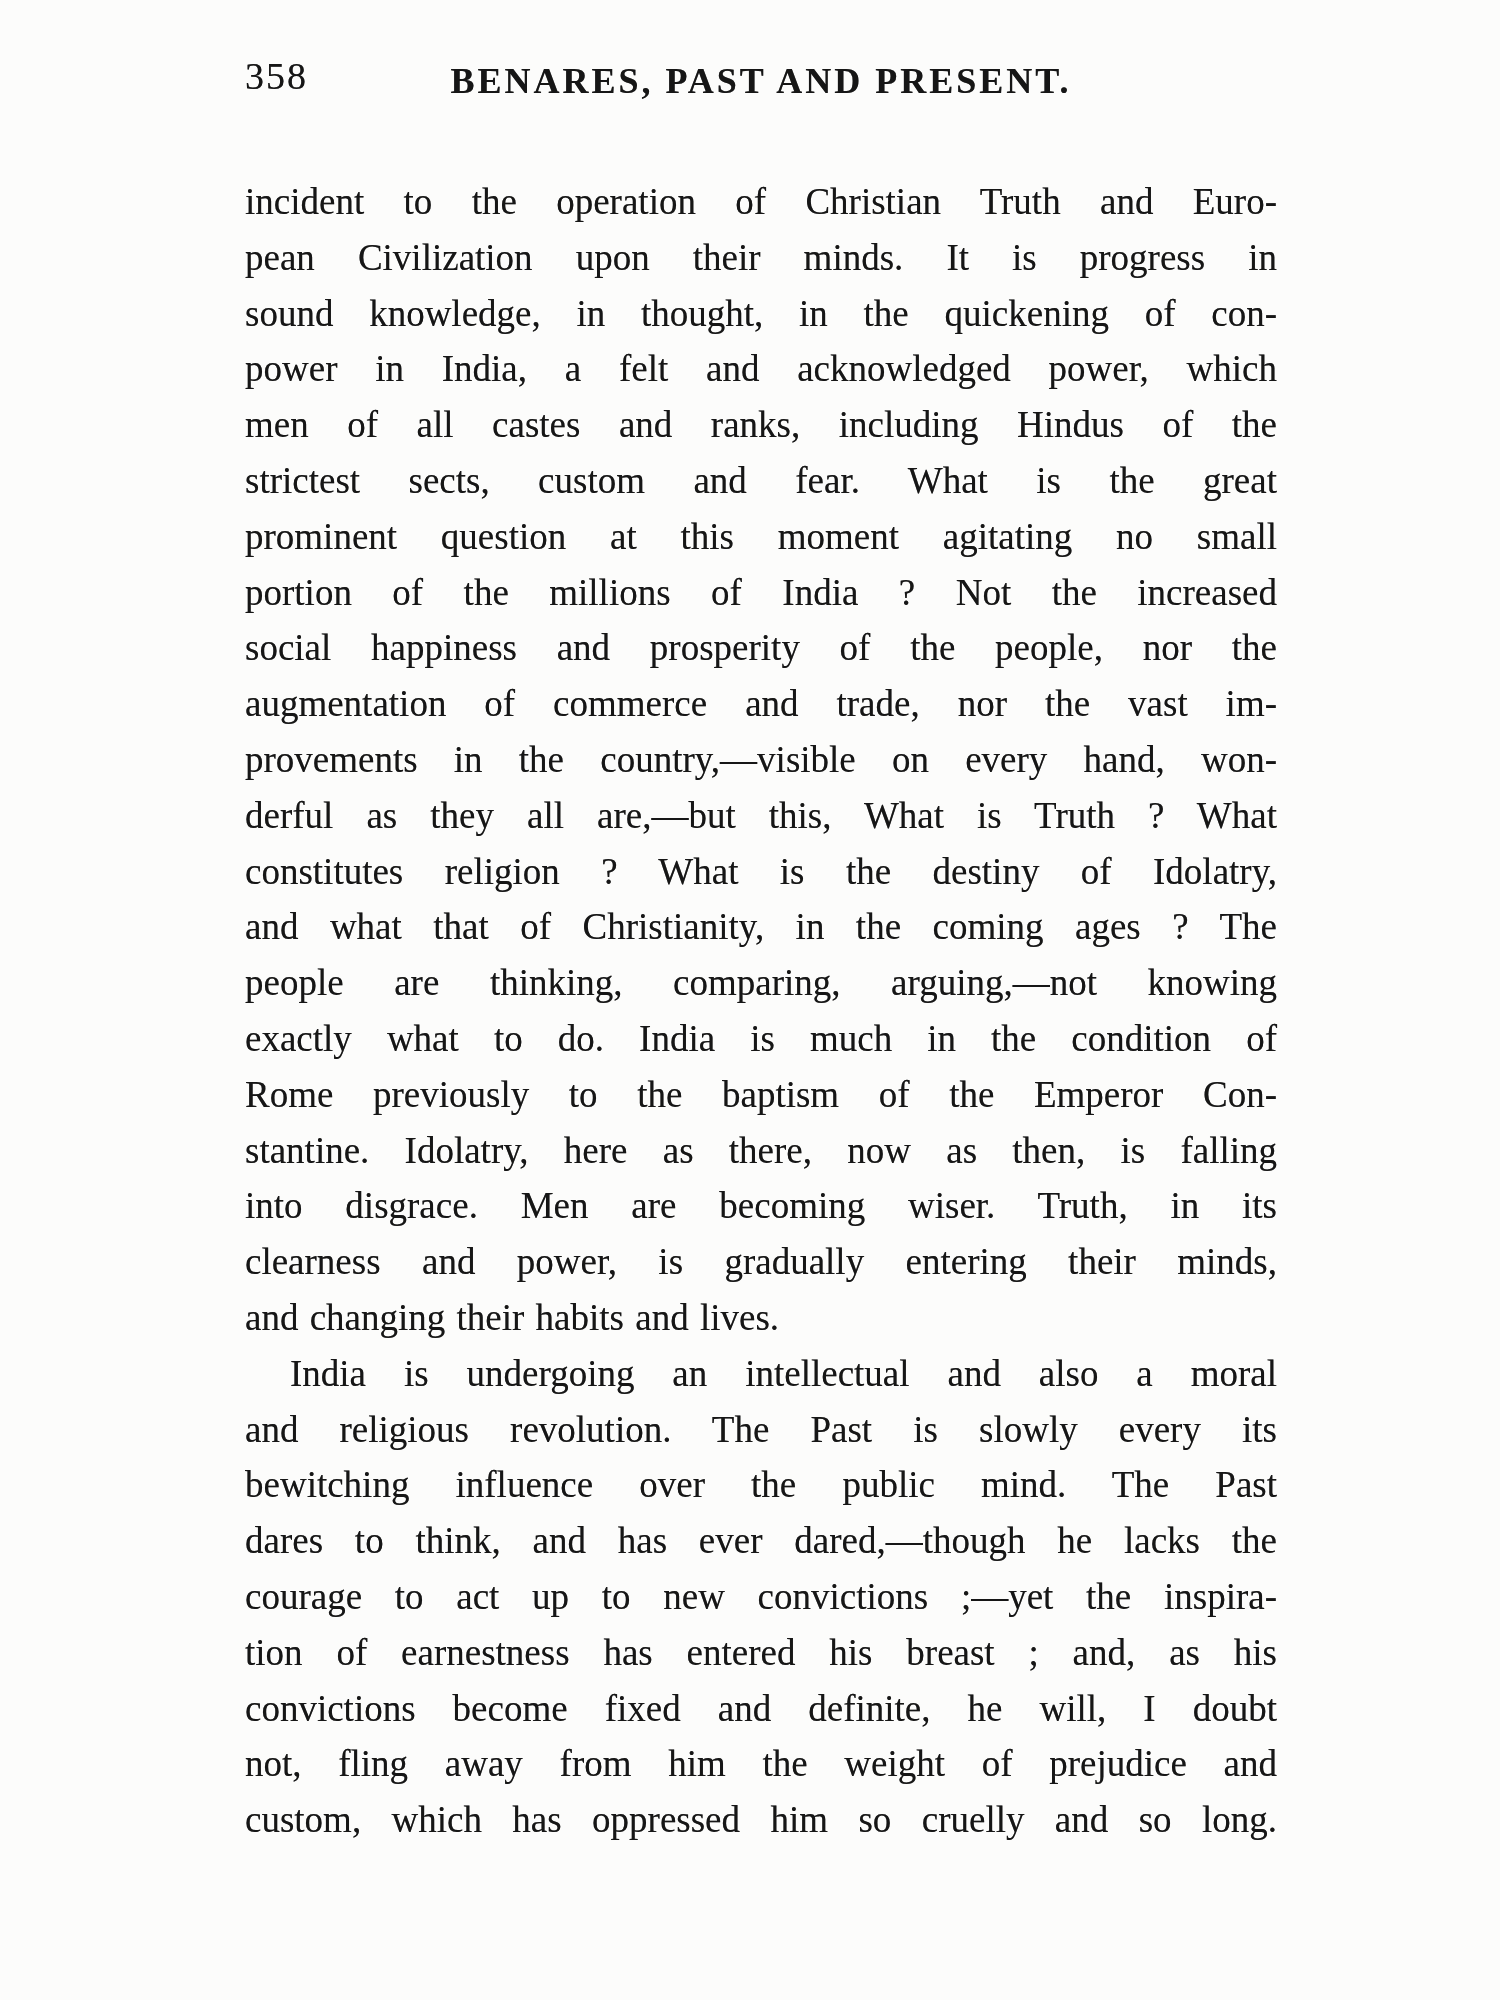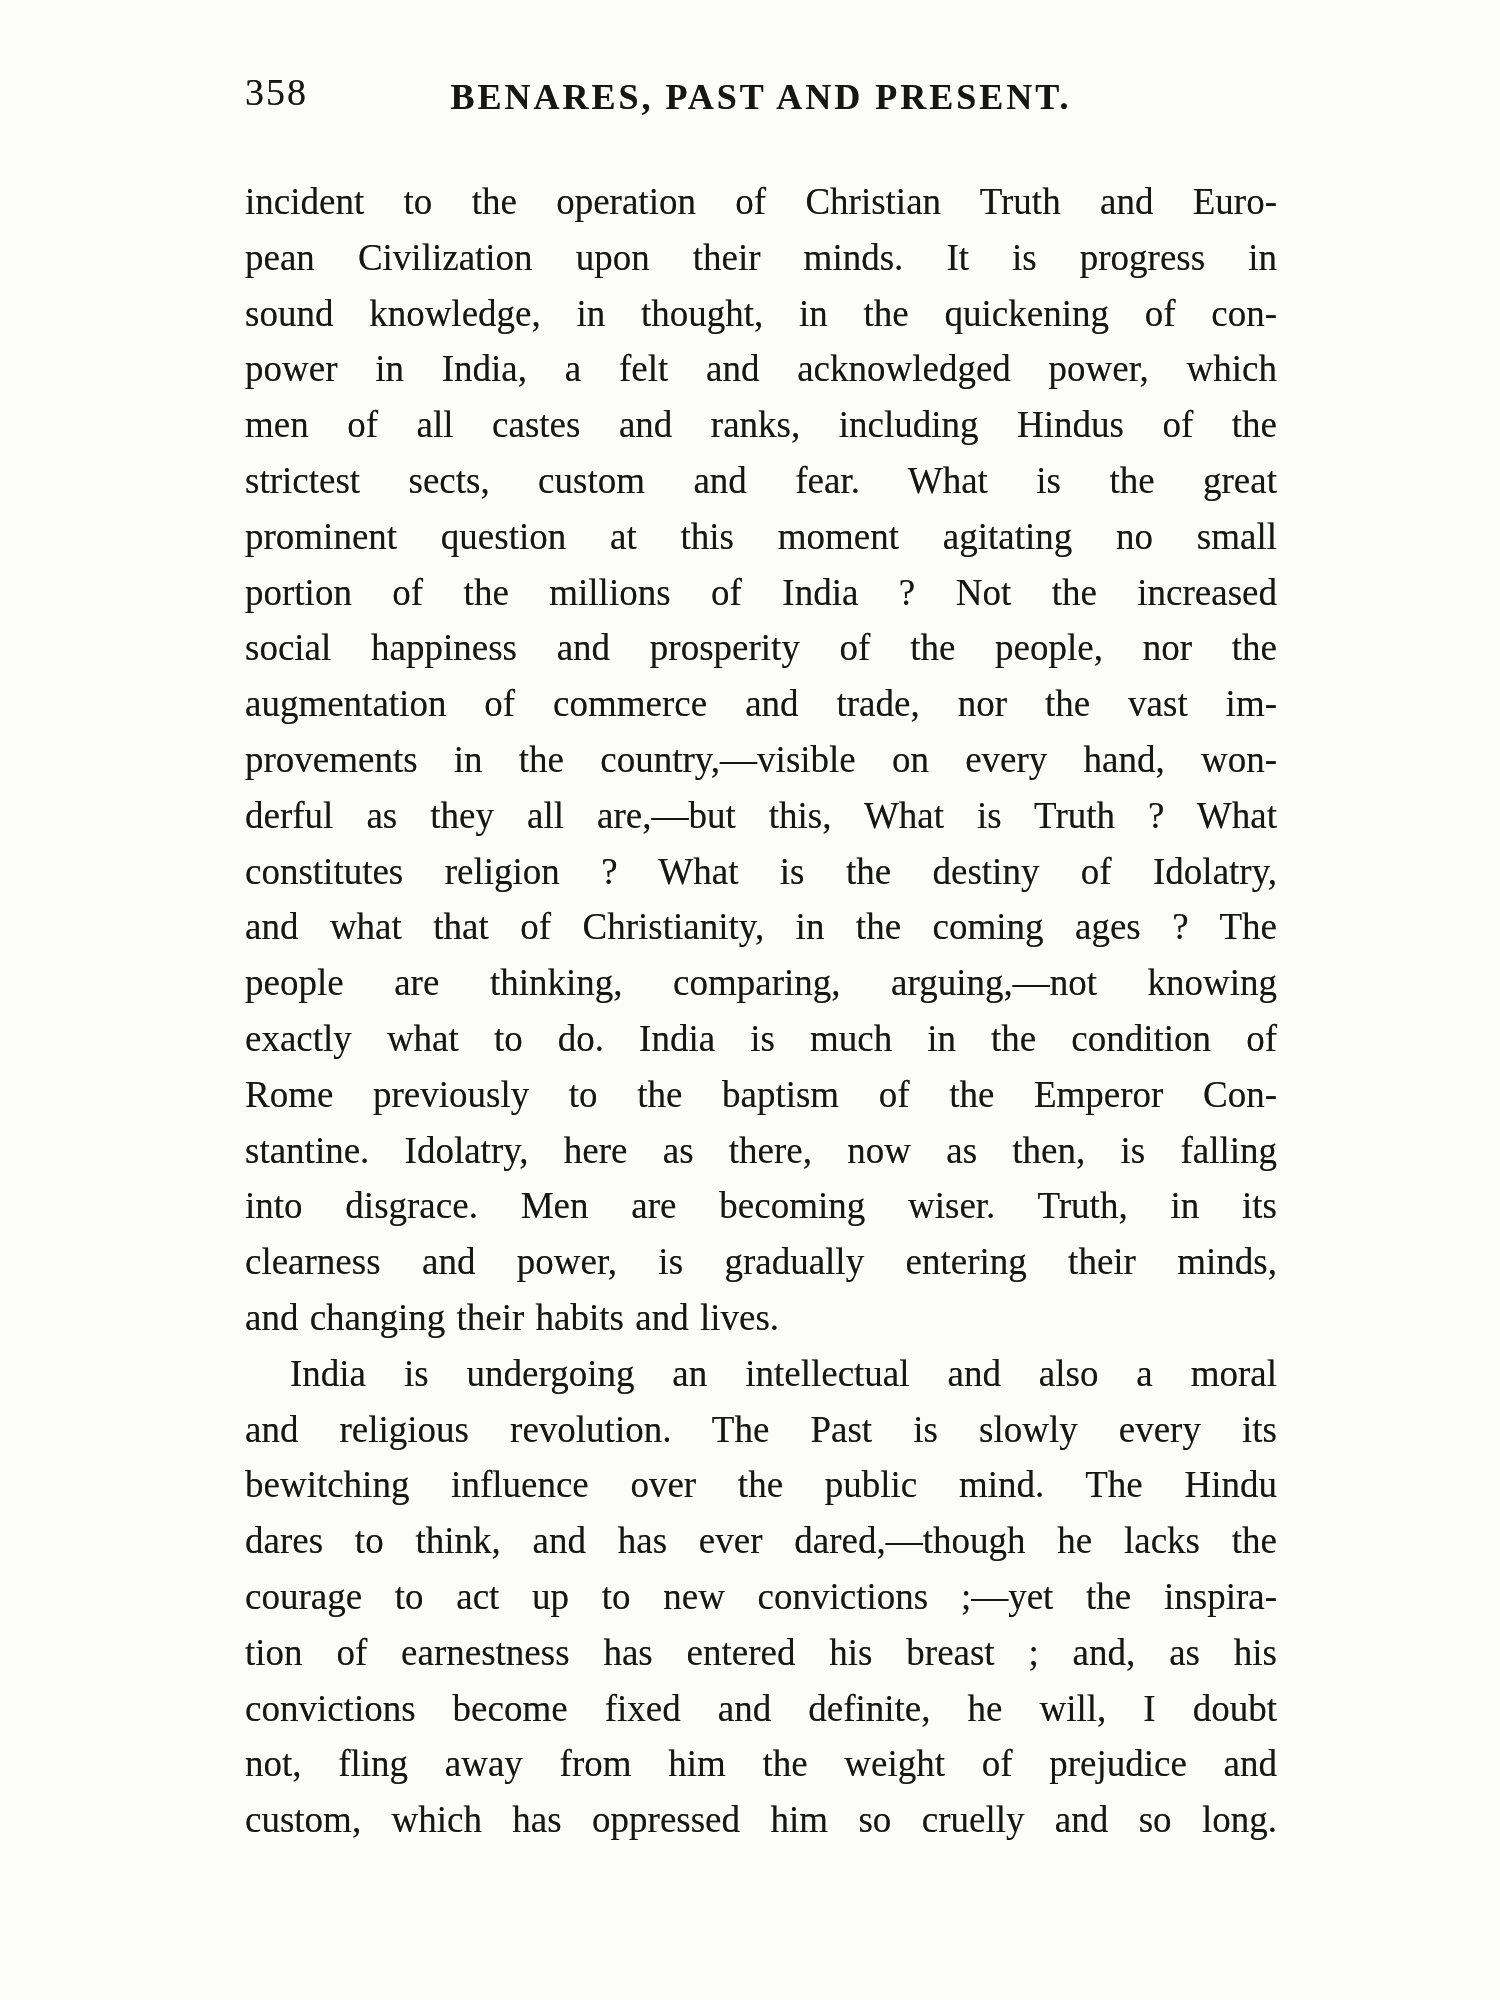--- a/index.html
+++ b/index.html
@@ -13,21 +13,21 @@
     height: 2000px;
     margin: 0 auto;
     background: #fcfcfb;
     overflow: hidden;
     font-family: "Liberation Serif", "DejaVu Serif", serif;
     color: #161616;
   }
   .header-row {
     position: absolute;
     left: 245px;
-    top: 68px;
+    top: 52px;
     width: 1032px;
     height: 52px;
   }
   .page-num {
     position: absolute;
     left: 0;
     top: 2px;
     font-size: 38px;
     font-weight: 400;
     letter-spacing: 2px;
@@ -100,21 +100,21 @@
         <div class="line">exactly what to do. India is much in the condition of</div>
         <div class="line">Rome previously to the baptism of the Emperor Con-</div>
         <div class="line">stantine. Idolatry, here as there, now as then, is falling</div>
         <div class="line">into disgrace. Men are becoming wiser. Truth, in its</div>
         <div class="line">clearness and power, is gradually entering their minds,</div>
         <div class="line flush-left-last">and changing their habits and lives.</div>
       </div>
       <div class="paragraph">
         <div class="line indent">India is undergoing an intellectual and also a moral</div>
         <div class="line">and religious revolution. The Past is slowly every its</div>
-        <div class="line">bewitching influence over the public mind. The Hindu</div>
+        <div class="line">bewitching influence over the public mind. The Past</div>
         <div class="line">dares to think, and has ever dared,—though he lacks the</div>
         <div class="line">courage to act up to new convictions ;—yet the inspira-</div>
         <div class="line">tion of earnestness has entered his breast ; and, as his</div>
         <div class="line">convictions become fixed and definite, he will, I doubt</div>
         <div class="line">not, fling away from him the weight of prejudice and</div>
         <div class="line">custom, which has oppressed him so cruelly and so long.</div>
       </div>
     </div>
 </div>
 

